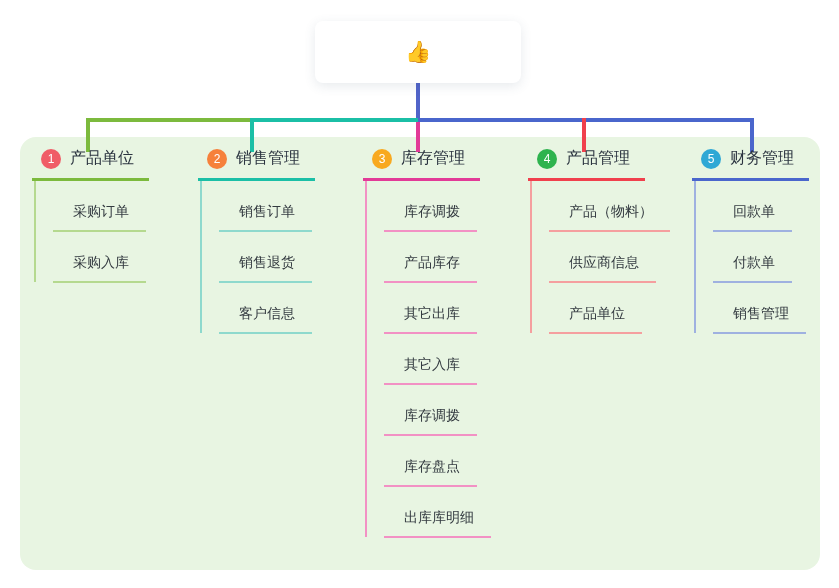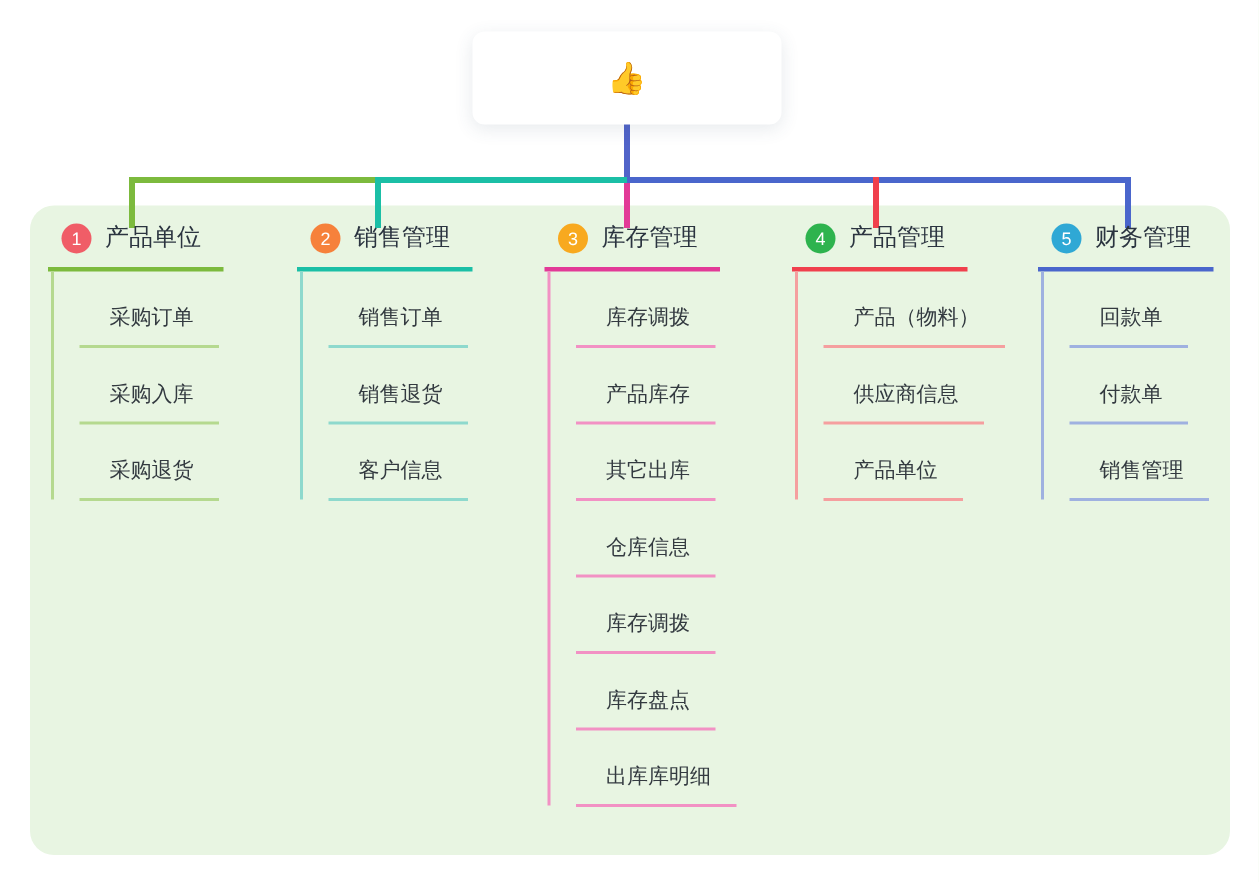--- a/index.html
+++ b/index.html
@@ -98,23 +98,20 @@
       <span>产品单位</span>
     </div>
     <div class="children">
       <div class="vline"></div>
       <div class="child">
           <span class="child-label">采购订单</span>
         </div>
       <div class="child">
           <span class="child-label">采购入库</span>
         </div>
-      <div class="child">
-          <span class="child-label">采购退货</span>
-        </div>
     </div>
   </div>
 
   <div class="column c2">
     <div class="heading">
       <span class="badge">2</span>
       <span>销售管理</span>
     </div>
     <div class="children">
       <div class="vline"></div>
@@ -140,21 +137,21 @@
       <div class="child">
           <span class="child-label">库存调拨</span>
         </div>
       <div class="child">
           <span class="child-label">产品库存</span>
         </div>
       <div class="child">
           <span class="child-label">其它出库</span>
         </div>
       <div class="child">
-          <span class="child-label">仓库信息</span>
+          <span class="child-label">其它入库</span>
         </div>
       <div class="child">
           <span class="child-label">库存调拨</span>
         </div>
       <div class="child">
           <span class="child-label">库存盘点</span>
         </div>
       <div class="child">
           <span class="child-label">出库库明细</span>
         </div>

